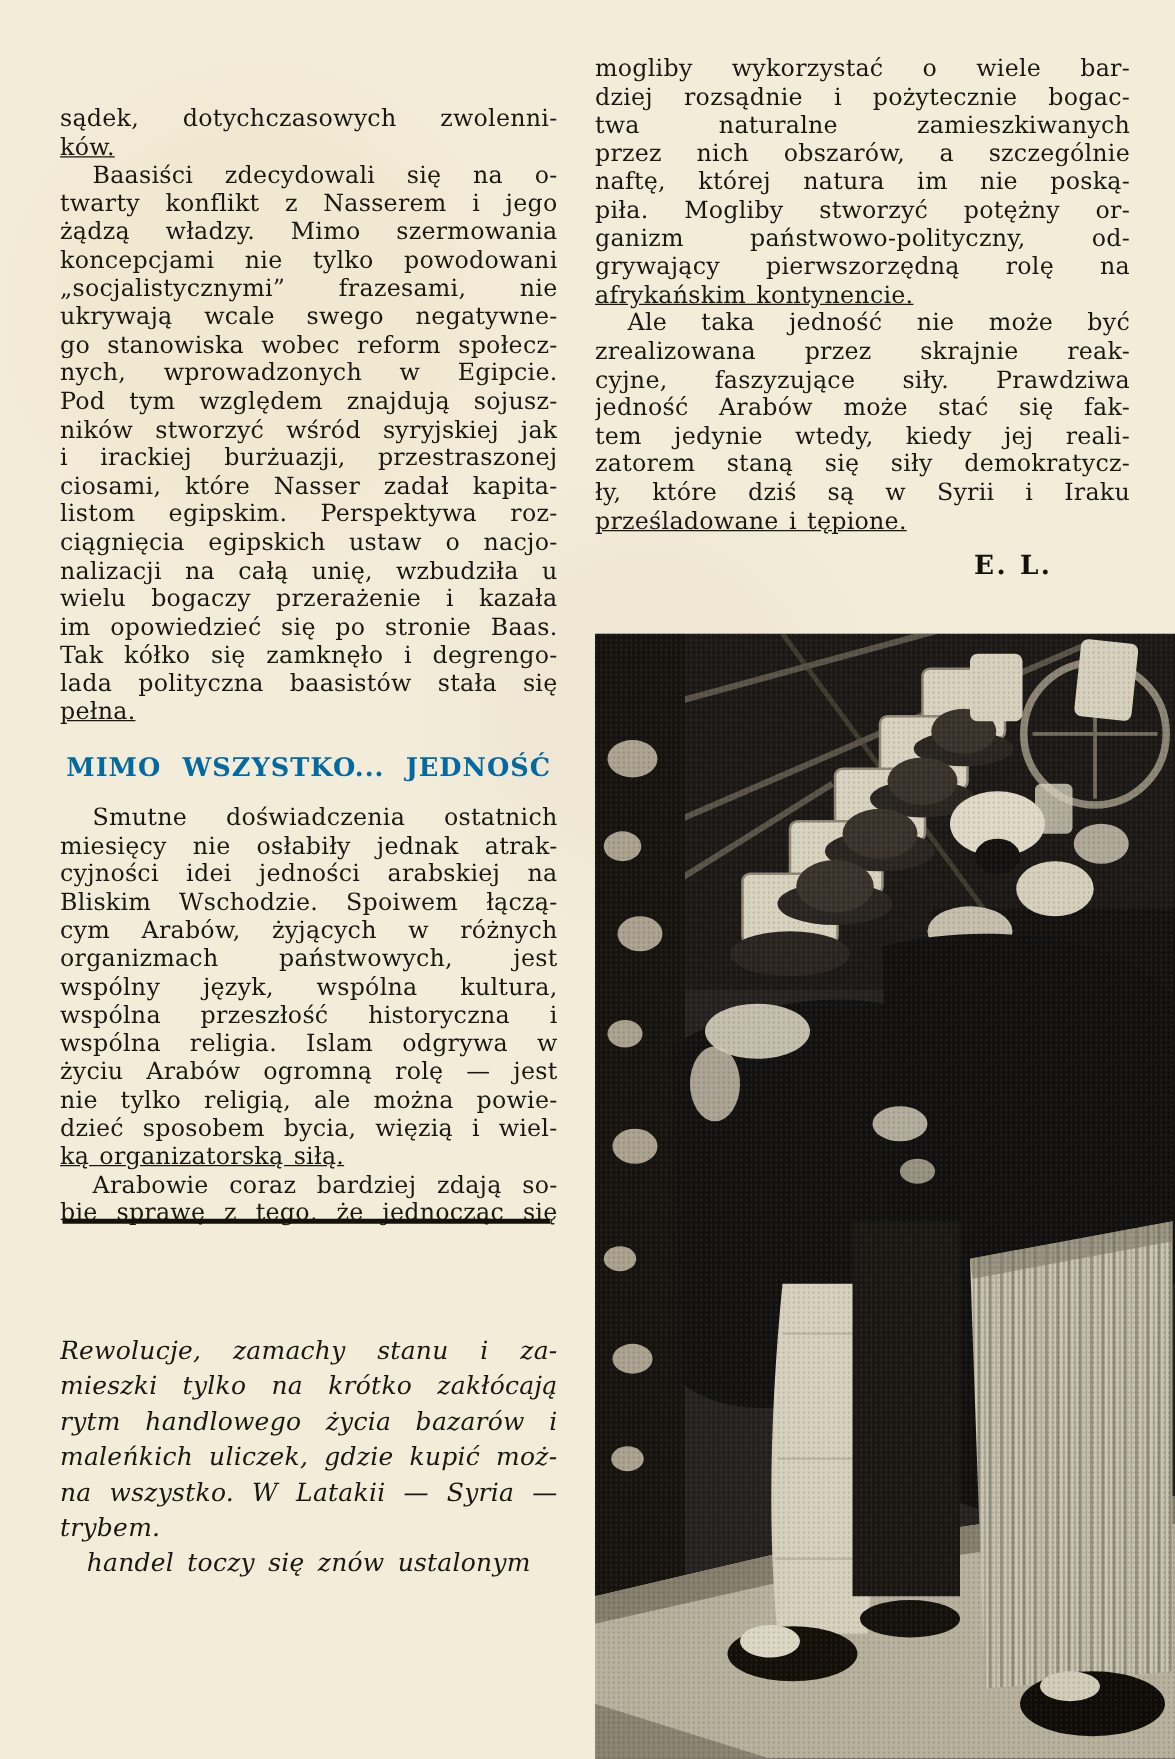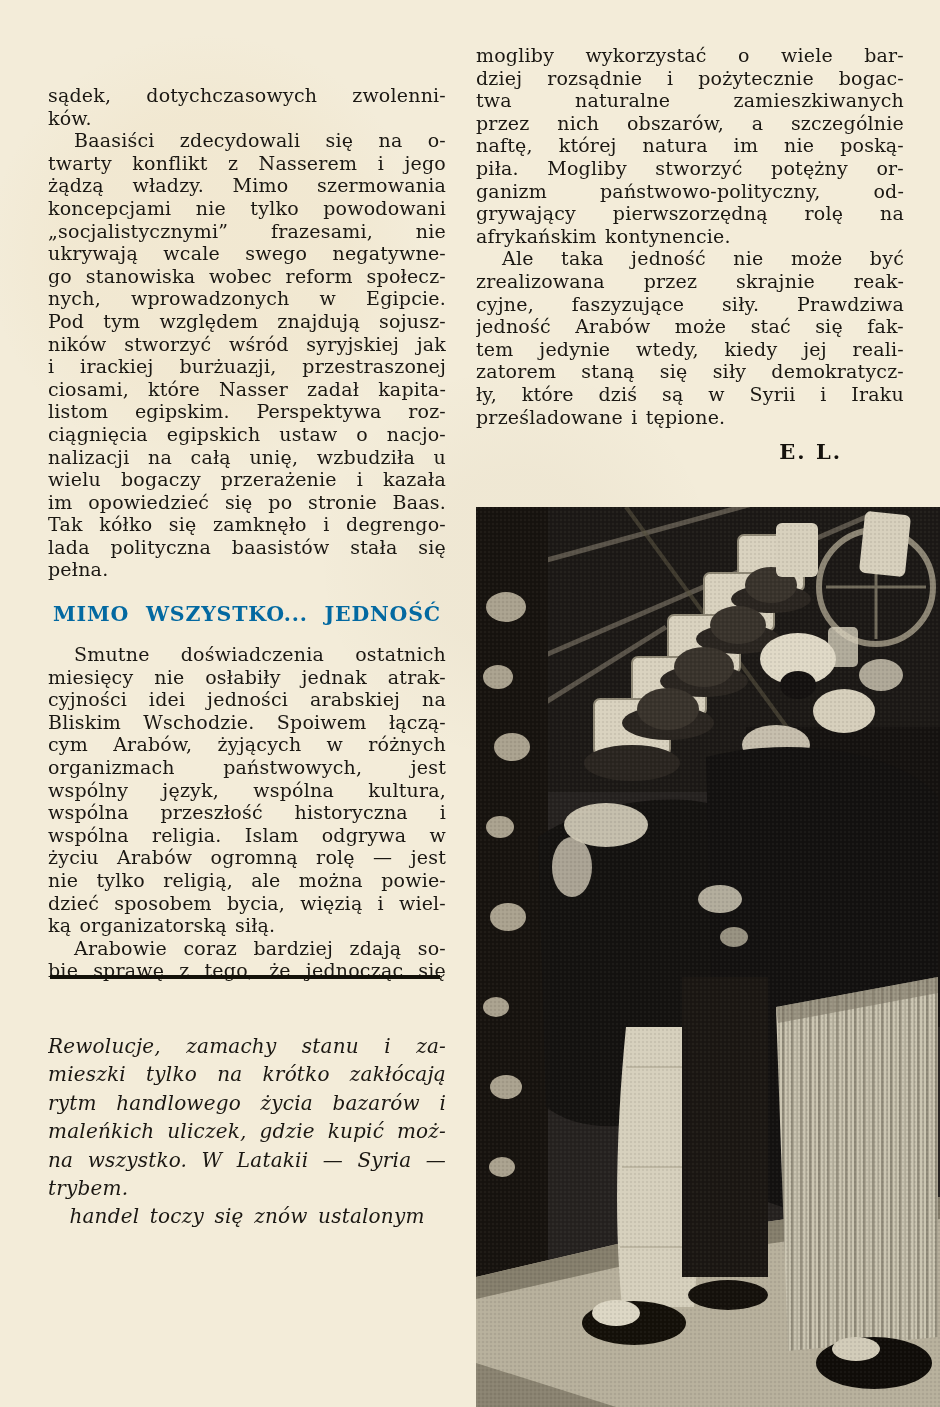--- a/index.html
+++ b/index.html
@@ -30,21 +30,21 @@
     letter-spacing: 0.2px;
     word-spacing: 2px;
     text-align: justify;
     text-align-last: justify;
     white-space: normal;
     overflow: hidden;
   }
   .para { margin: 0; }
   .para .tline:first-child { text-indent: 26px; }
   .para[data-indent="0"] .tline:first-child { text-indent: 0; }
-  .para[data-last="left"]  .tline:last-child { text-align-last: left; }
+  .para[data-last="left"]  .tline:last-child { text-align-last: left; text-decoration: underline; }
 
   .heading {
     margin: 21px 0 17px 0;
     font-size: 20.5px;
     font-weight: 700;
     text-align: center;
     letter-spacing: 0.8px;
     word-spacing: 9px;
     color: #0369a1;
   }
@@ -61,21 +61,21 @@
 
   .rule {
     position: absolute;
     left: 50px; top: 975px;
     width: 390px; height: 4px;
     background: #131109;
   }
 
   .caption {
     position: absolute;
-    left: 48px; top: 1032px; width: 398px;
+    left: 48px; top: 1066px; width: 398px;
     font-style: italic;
   }
   .caption .tline {
     font-size: 20px;
     line-height: 28.4px;
     word-spacing: 4px;
   }
   .caption[data-last="center"] .tline:last-child { text-align-last: center; }
 
   

